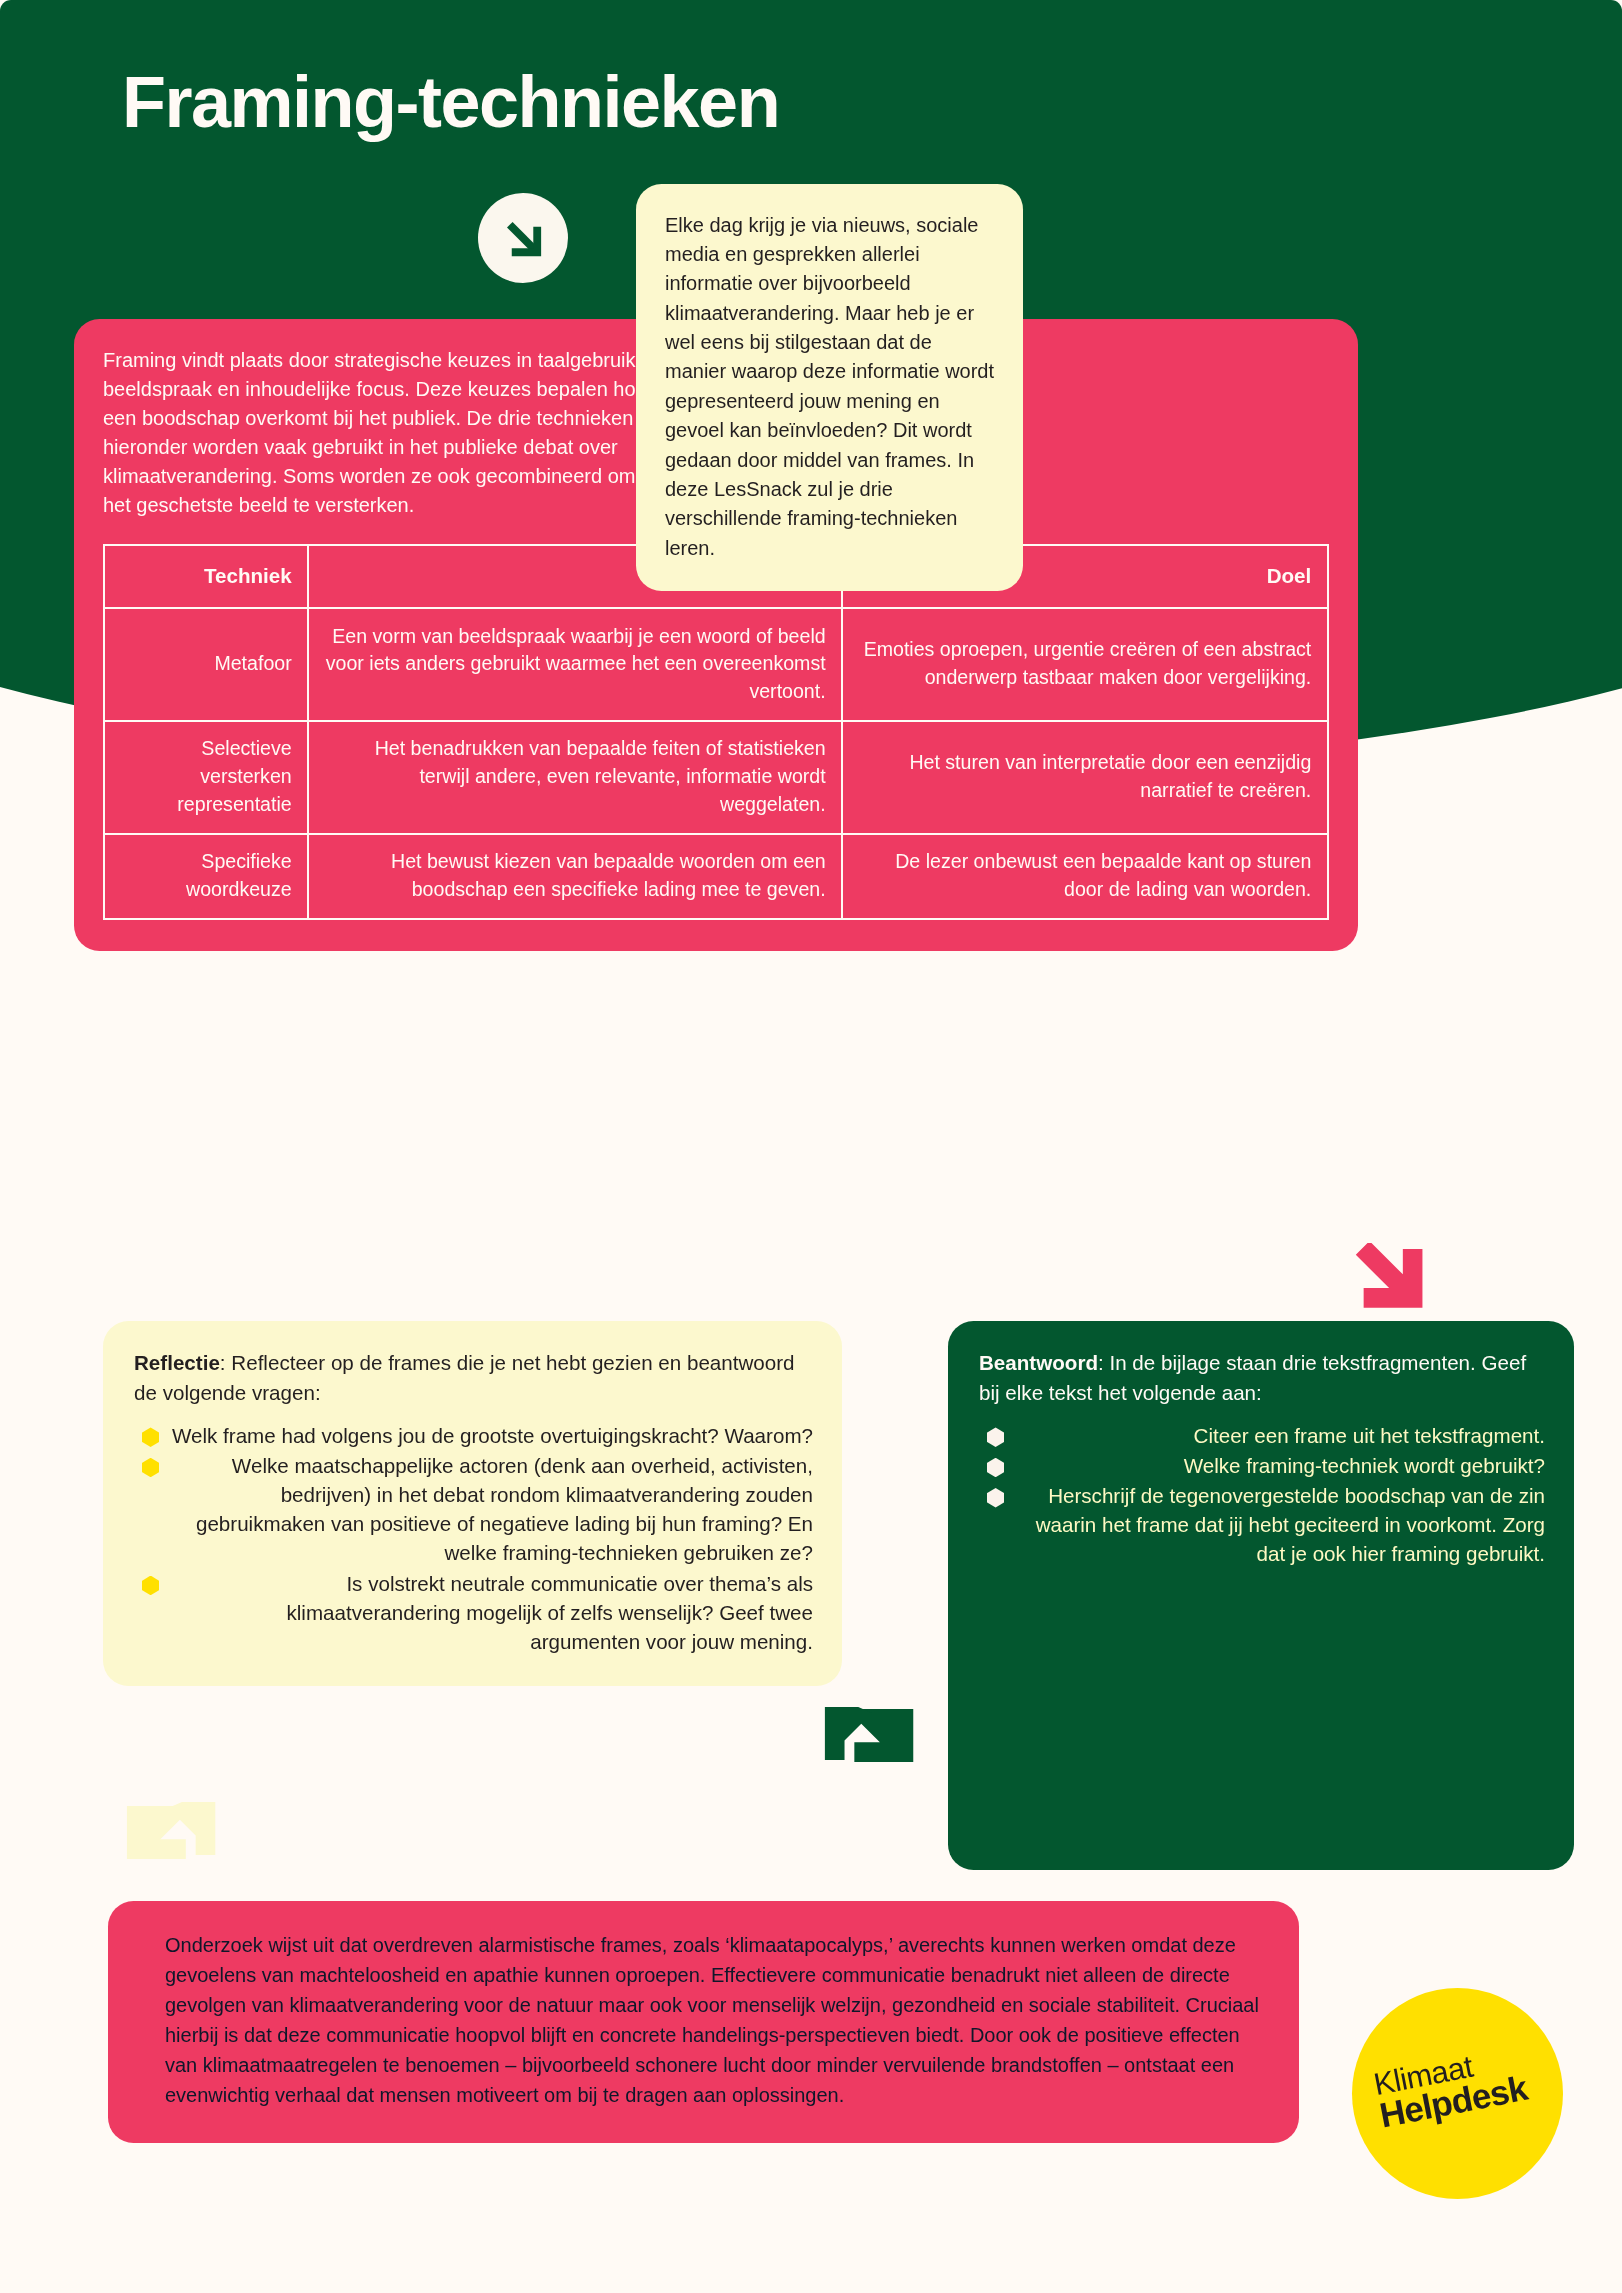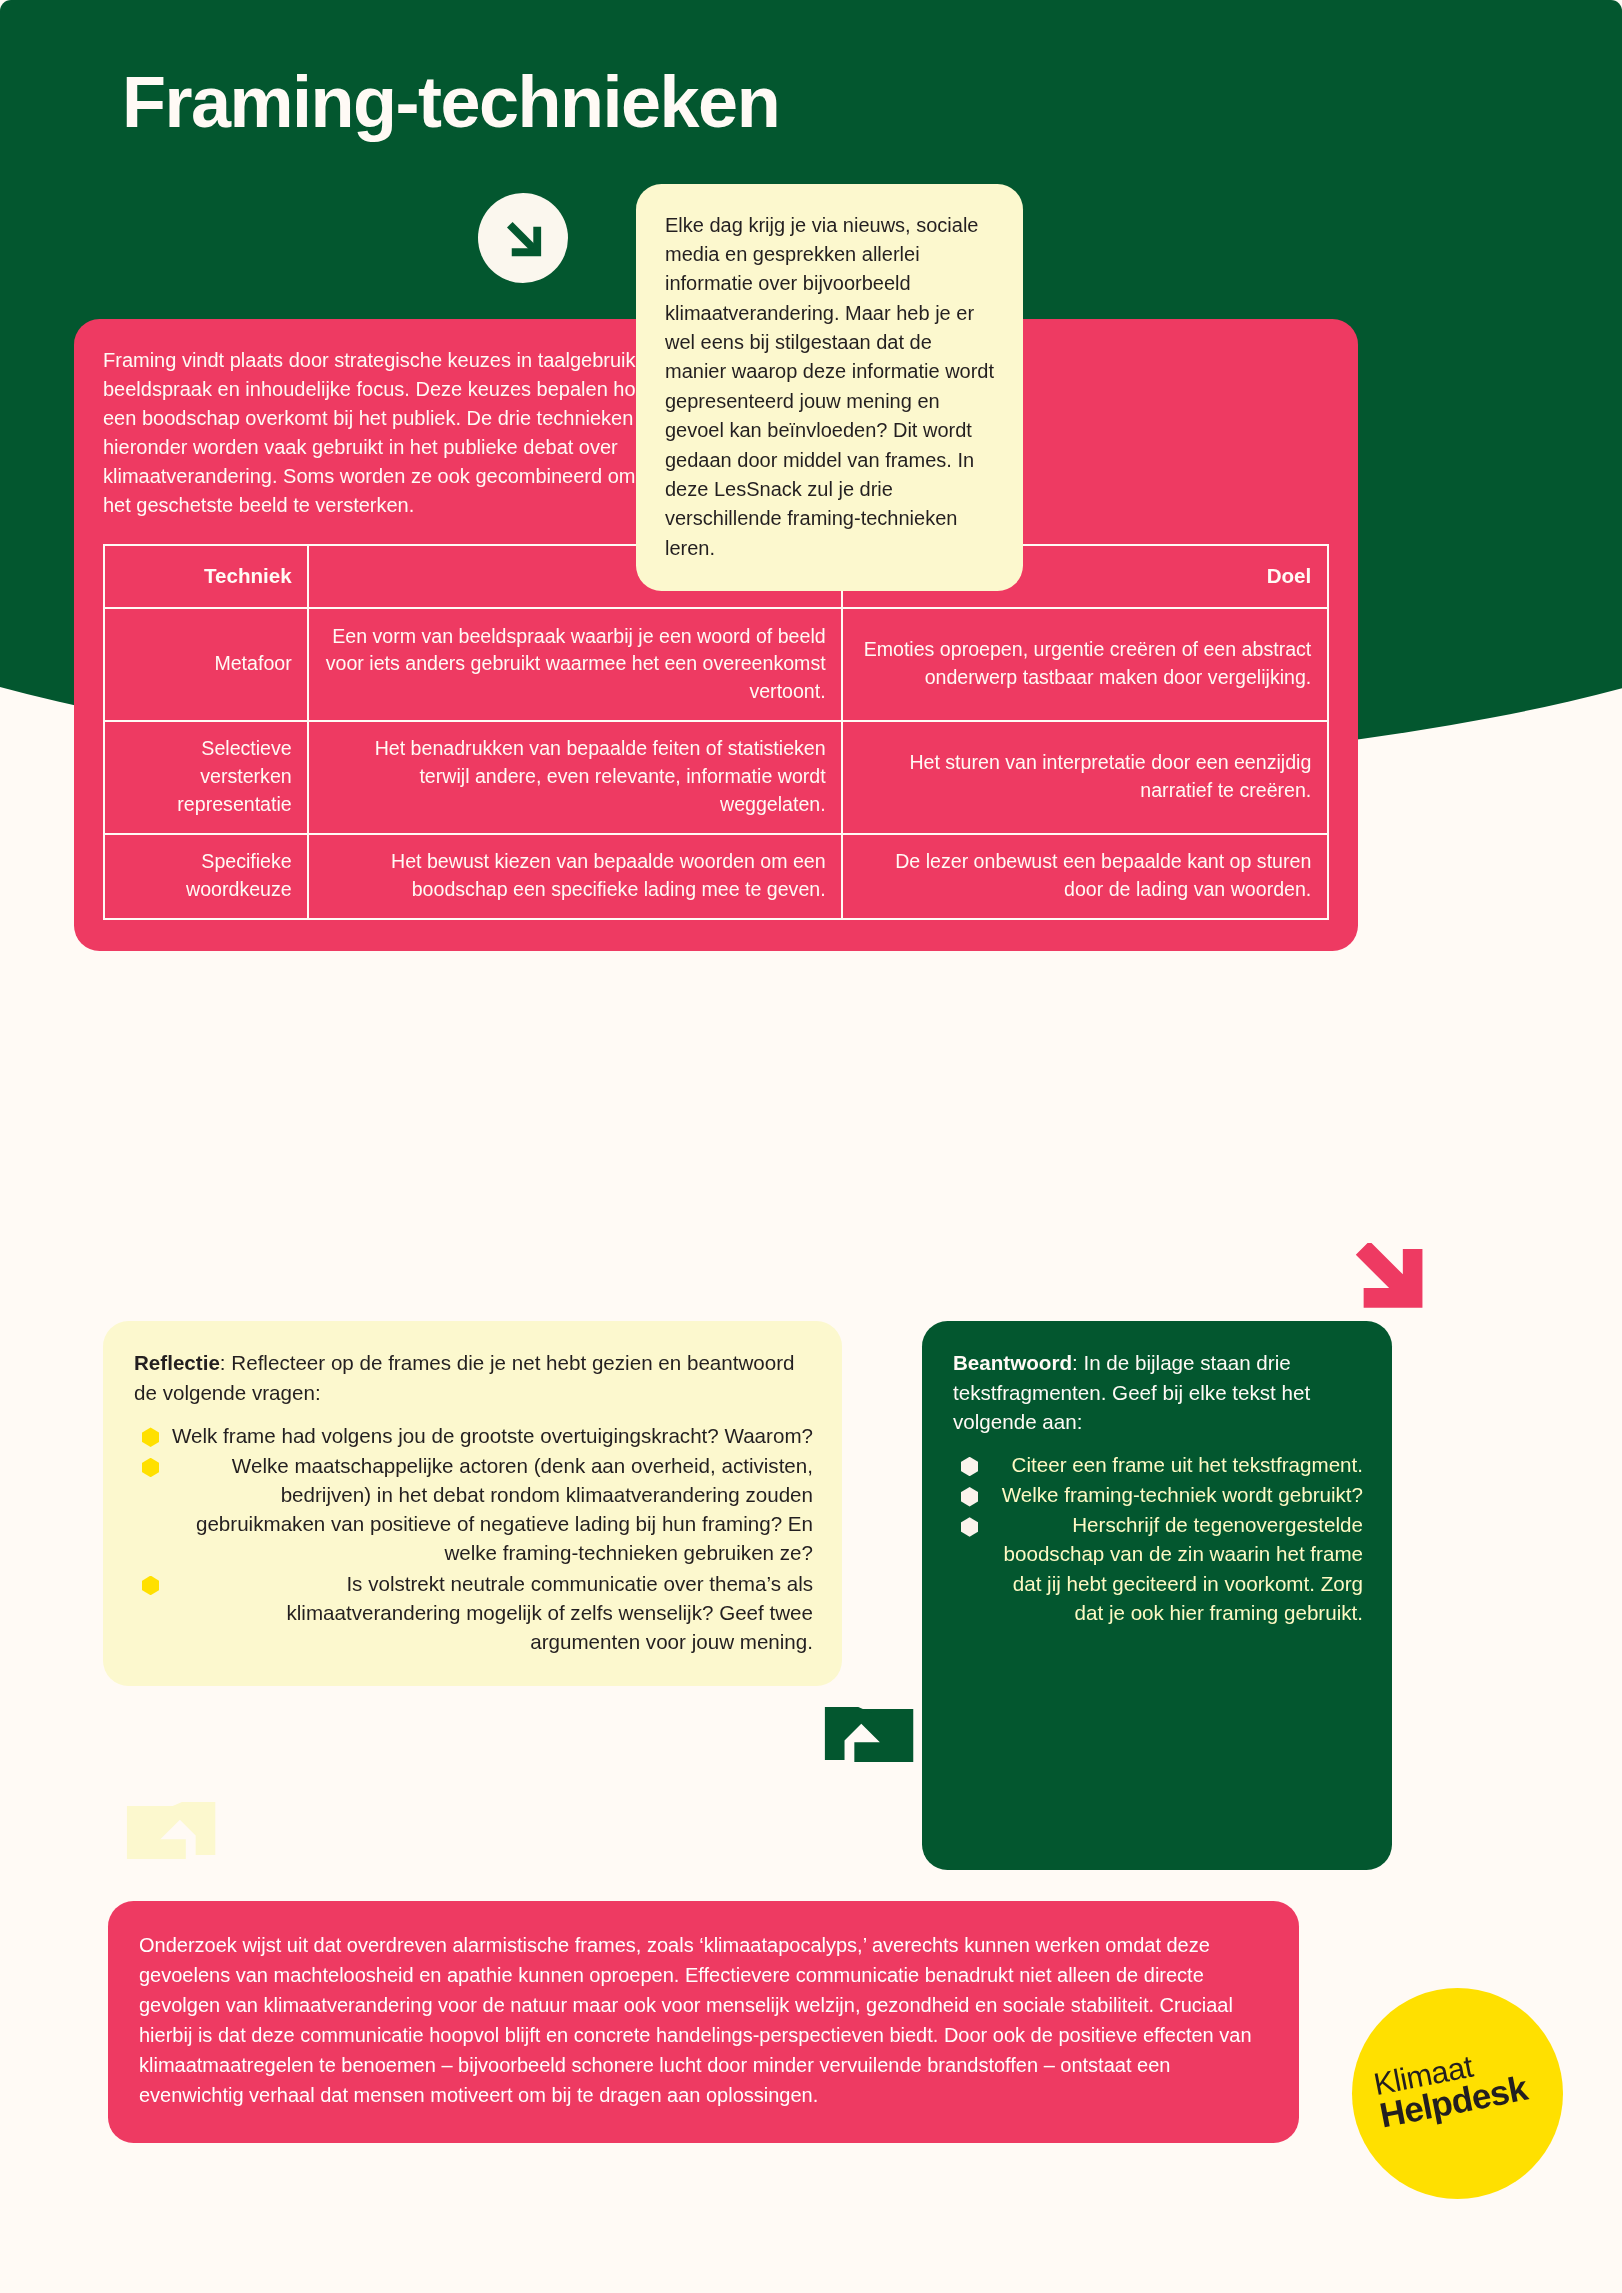--- a/index.html
+++ b/index.html
@@ -162,22 +162,22 @@
     clip-path: polygon(50% 0%, 100% 27%, 100% 73%, 50% 100%, 0% 73%, 0% 27%);
   }
 
   
   .tail-yellow { position: absolute; top: 1802px; left: 123px; z-index: 4; }
 
   
   .beantwoord {
     position: absolute;
     top: 1321px;
-    left: 922px;
-    width: 470px;
+    left: 948px;
+    width: 626px;
     background: #03572F;
     border-radius: 25.5px;
     padding: 27.4px 29px 29px 31px;
     z-index: 5;
     min-height: 549px;
   }
   .beantwoord .lead {
     font-size: 20.6px;
     line-height: 1.42;
     color: #FFFAF5;
@@ -197,21 +197,22 @@
     left: 108px;
     width: 1191px;
     background: #EE3A62;
     border-radius: 25.5px;
     padding: 29px 33px 33px 31px;
     z-index: 5;
   }
   .bottom-pink p {
     font-size: 20px;
     line-height: 1.5;
-    color: #ffffff;
+    color: #0f172a;
+    margin-left: 26px;
   }
 
   
   .logo {
     position: absolute;
     top: 1988px;
     left: 1352px;
     width: 211px;
     height: 211px;
     border-radius: 50%;

